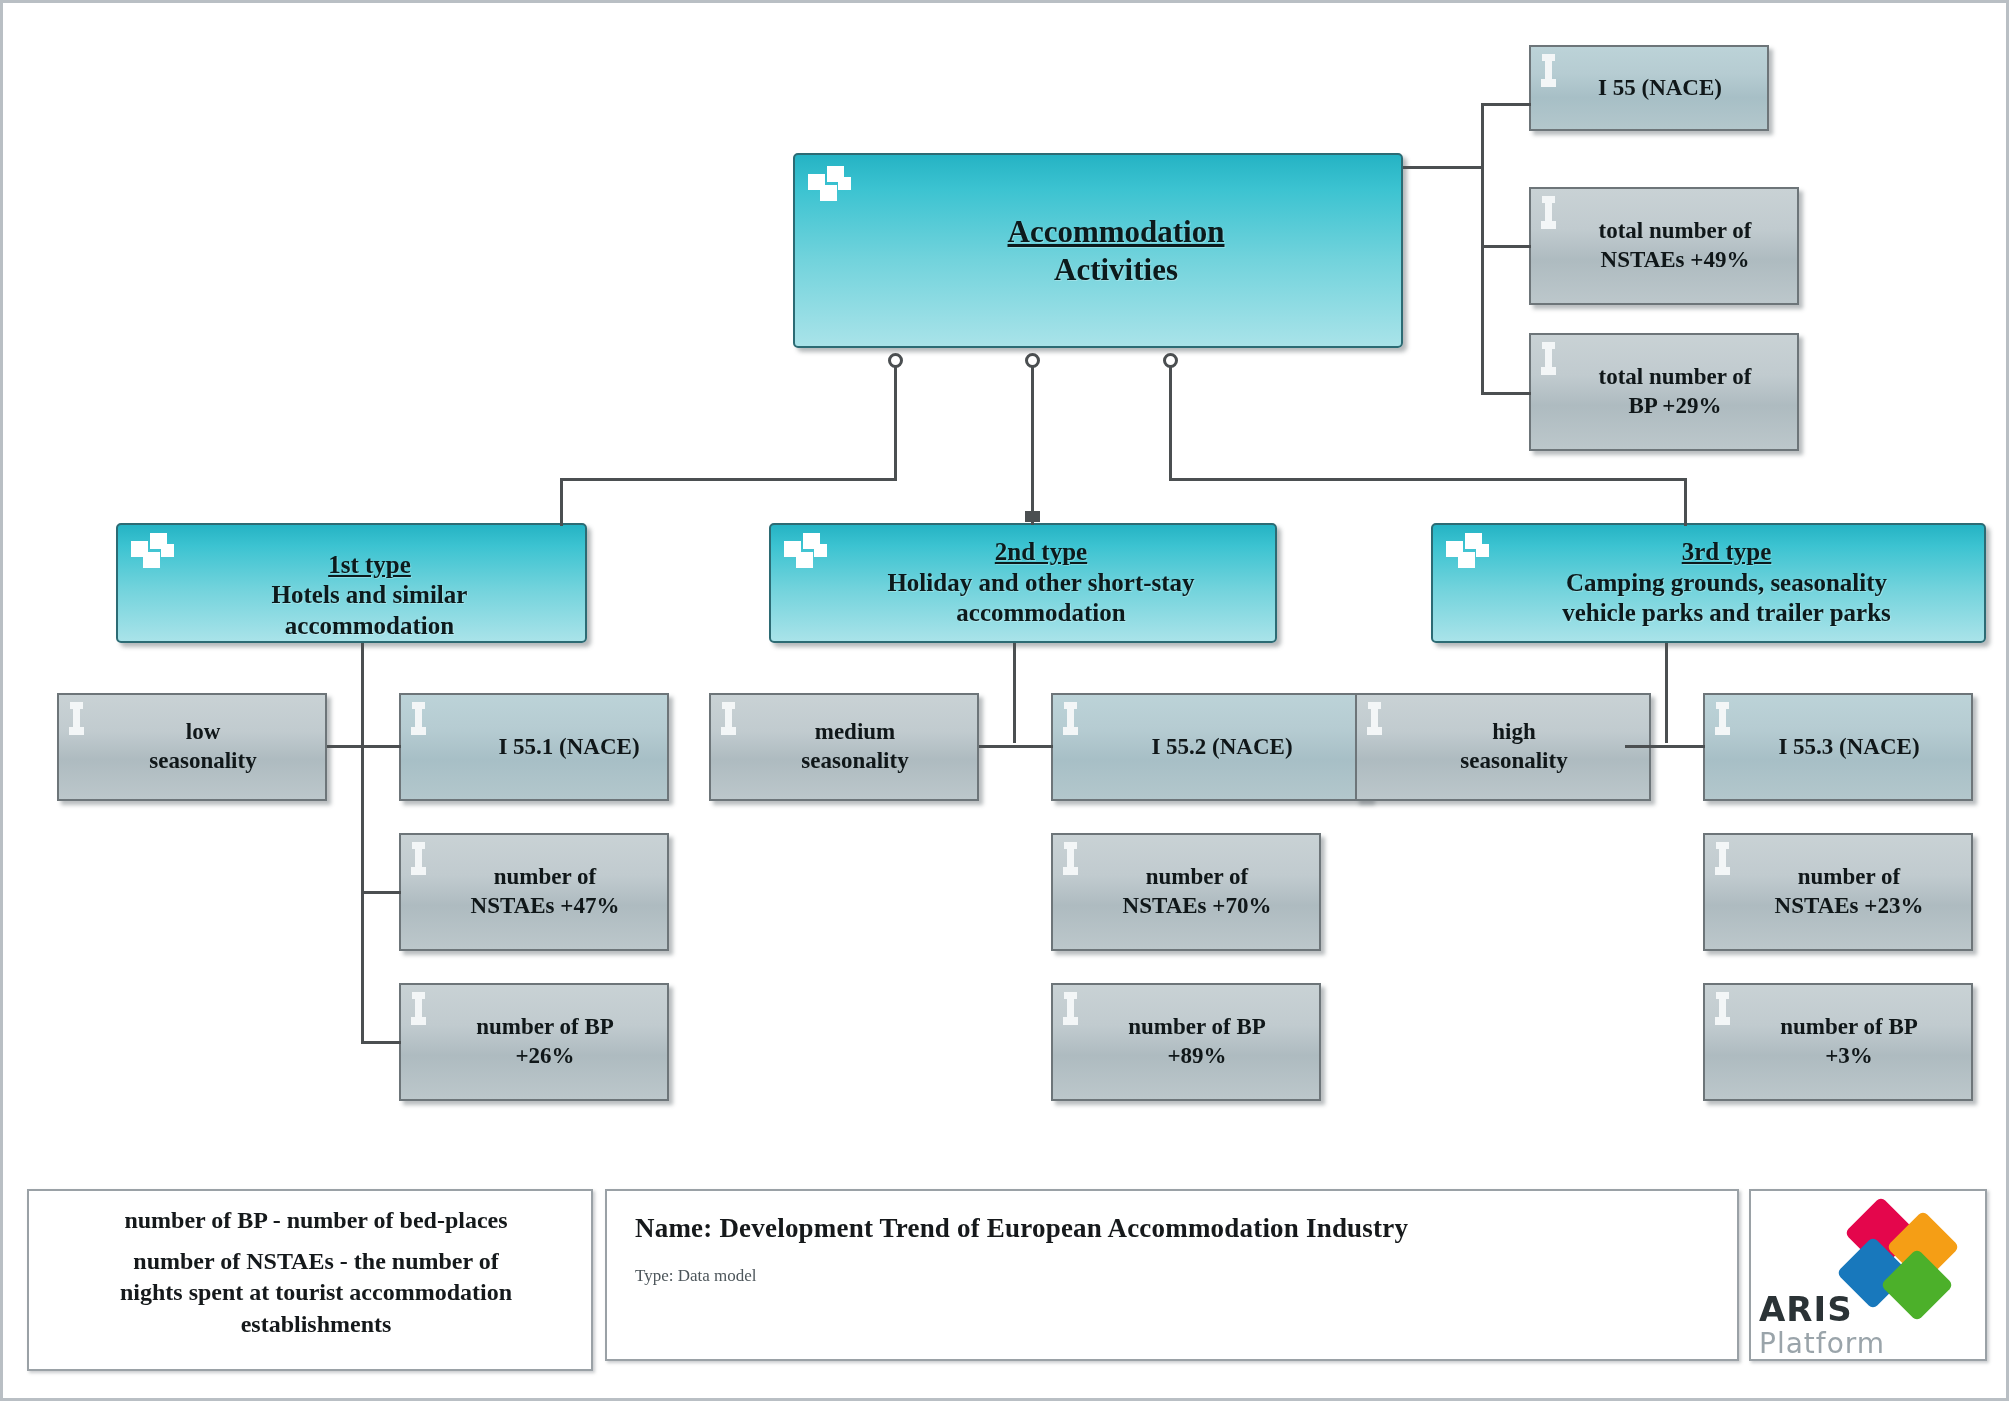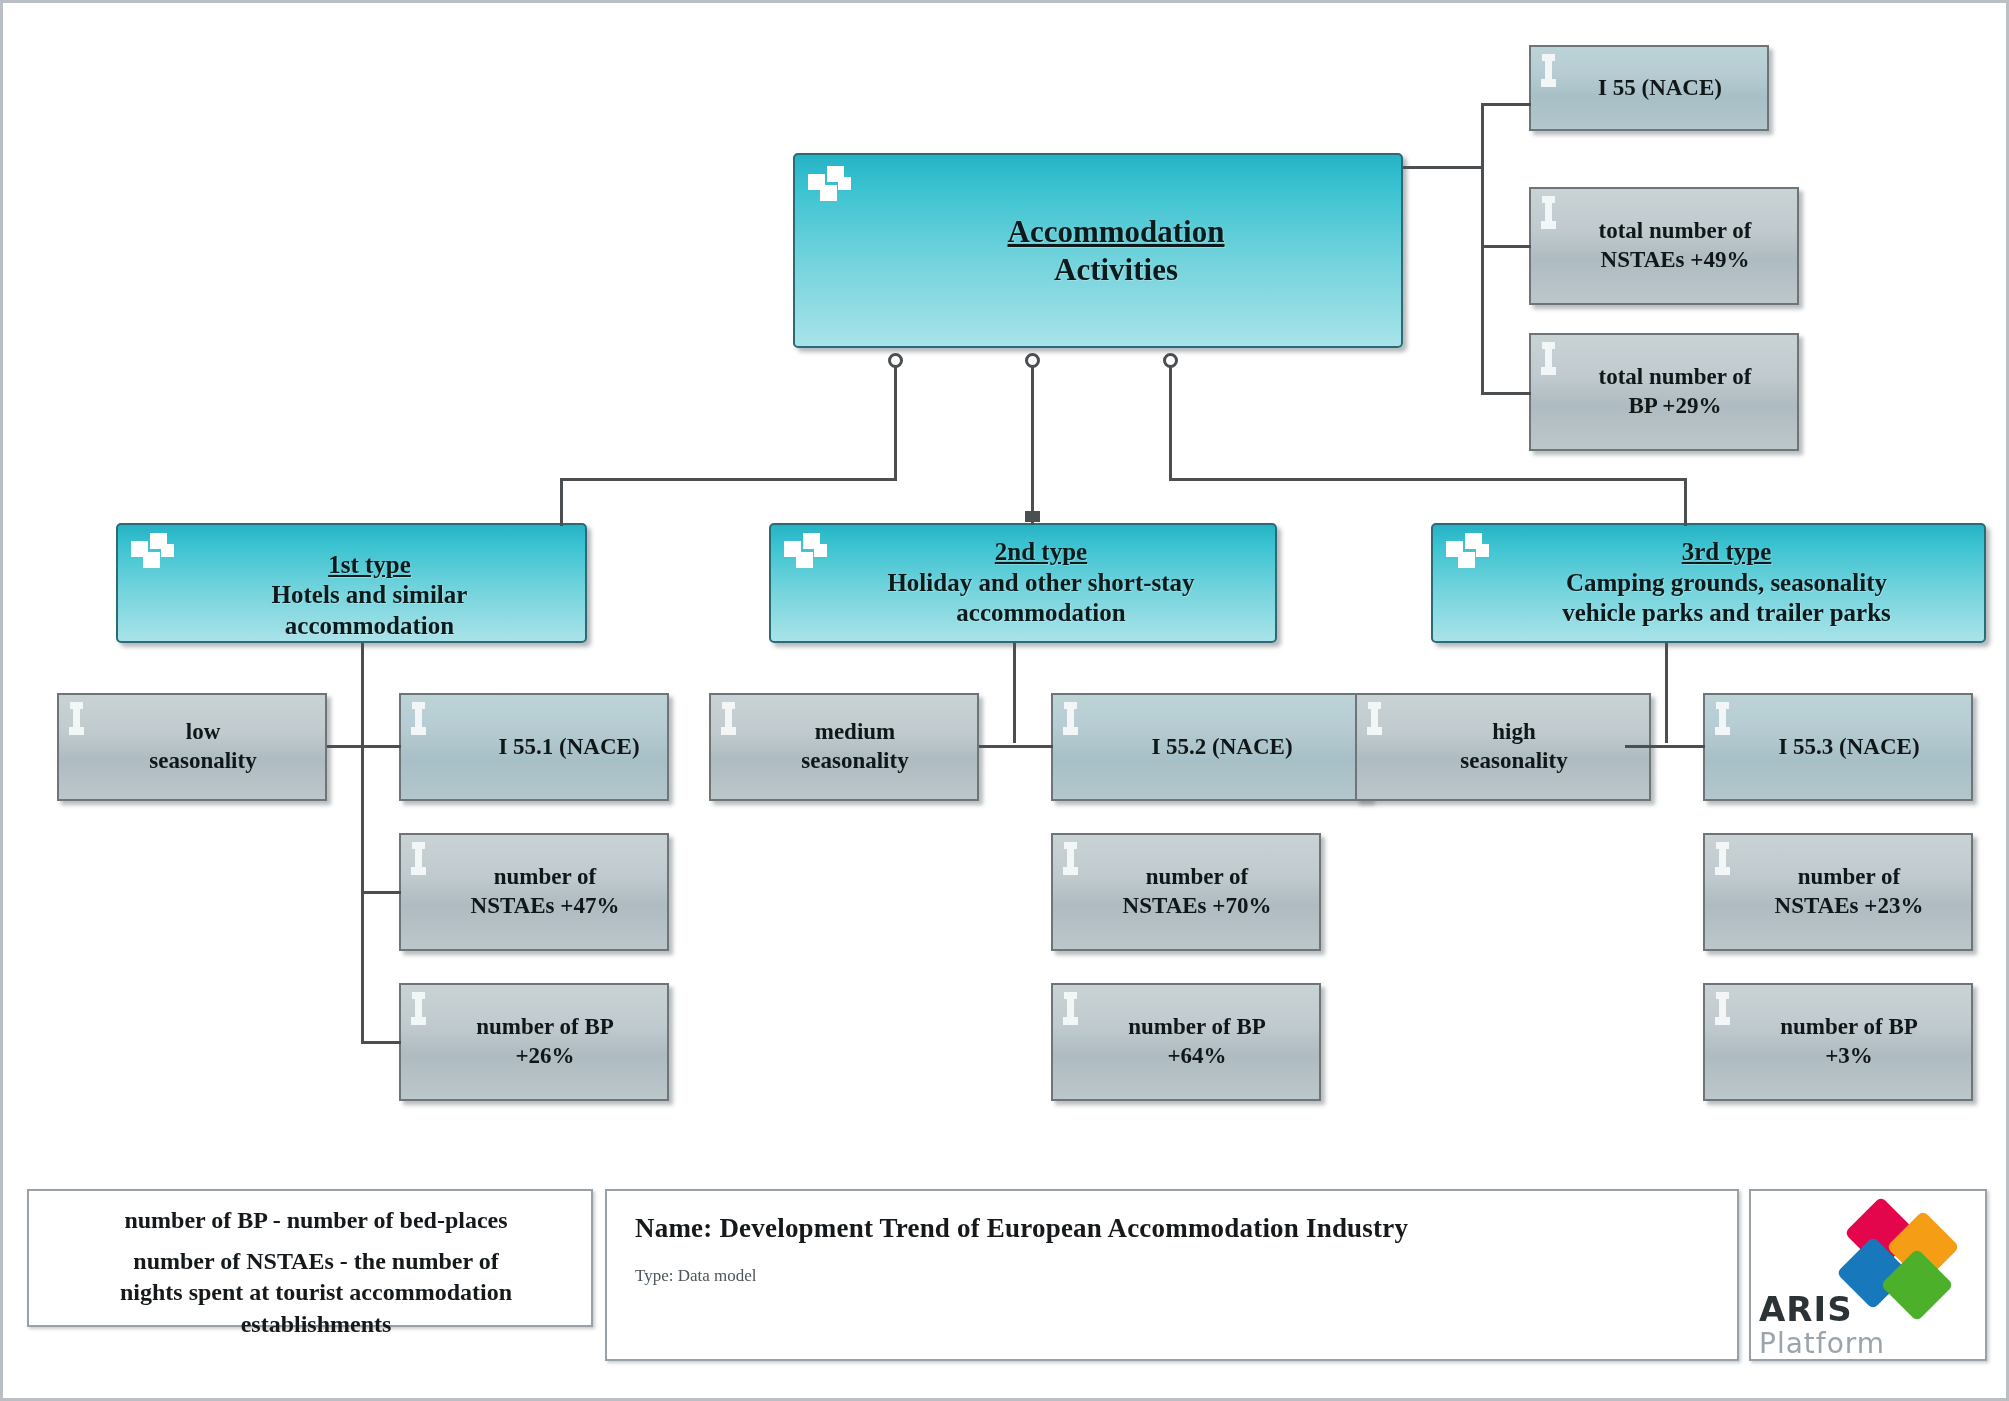--- a/index.html
+++ b/index.html
@@ -111,21 +111,21 @@
     left: 24px; top: 1186px;
     width: 1960px; height: 190px;
     display: flex;
   }
   .fbox {
     background: #ffffff;
     border: 2px solid #9aa1a6;
     box-shadow: 2px 2px 3px rgba(120,128,132,0.4);
   }
   #legend-box {
-    width: 566px; height: 138px;
+    width: 566px; height: 182px;
     padding: 14px 12px 0 24px;
     text-align: center;
   }
   #legend-box .lg {
     font-size: 24px; font-weight: bold; color: #15191b;
     line-height: 1.30;
   }
   #legend-box .lg.second { margin-top: 10px; }
   #meta-box {
     flex: 1; height: 172px;
@@ -347,21 +347,21 @@
   </div>
 
   <div class="grey-node" style="left:1048px; top:980px; width:270px; height:118px;">
     <span class="attr-icon">
       <i class="ai-top"></i>
         <i class="ai-mid"></i>
         <i class="ai-bot"></i>
     </span>
     <span class="gtext">
       <span>number of BP</span><br>
-      <span>+64%</span>
+      <span>+89%</span>
     </span>
   </div>
 
   <div class="ln lnv" style="left:1010px; top:640px; height:100px;"></div>
   <div class="ln lnh" style="left:976px; top:742px; width:74px;"></div>
 
   <div class="grey-node" style="left:1352px; top:690px; width:296px; height:108px;">
     <span class="attr-icon">
       <i class="ai-top"></i>
         <i class="ai-mid"></i>

